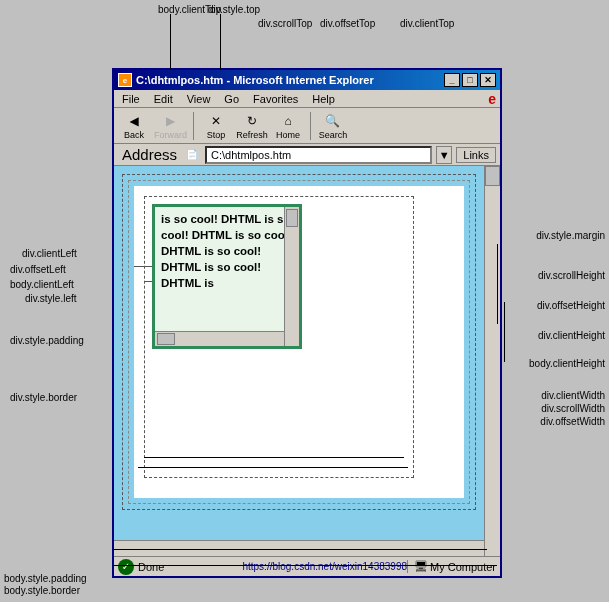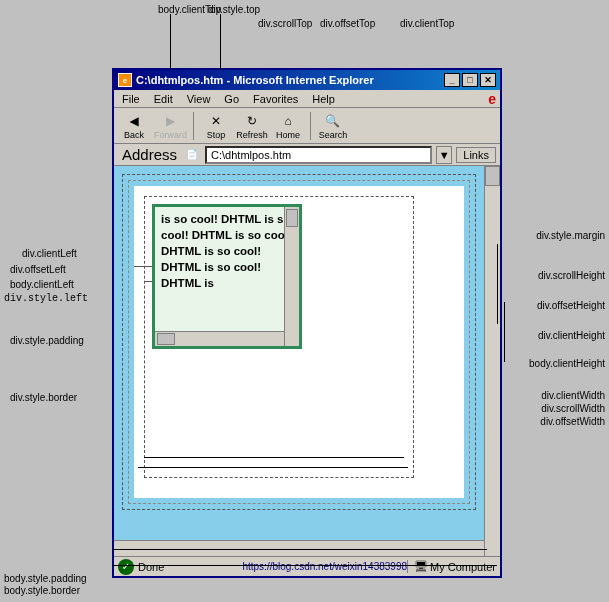--- a/index.html
+++ b/index.html
@@ -272,21 +272,21 @@
 <div class="label" style="top:300px; right:4px;">div.offsetHeight</div>
 <div class="label" style="top:330px; right:4px;">div.clientHeight</div>
 <div class="label" style="top:358px; right:4px;">body.clientHeight</div>
 <div class="label" style="top:390px; right:4px;">div.clientWidth</div>
 <div class="label" style="top:403px; right:4px;text-align:right;">div.scrollWidth</div>
 <div class="label" style="top:416px; right:4px;">div.offsetWidth</div>
 
 <div class="label" style="top:248px; left:10px;margin-left:12px;">div.clientLeft</div>
 <div class="label" style="top:264px; left:10px;">div.offsetLeft</div>
 <div class="label" style="top:279px; left:10px;">body.clientLeft</div>
-<div class="label" style="top:293px; left:4px;font-family:Liberation Mono, monospace;">div.style.left</div>
+<div class="label" style="top:293px; left:25px;">div.style.left</div>
 <div class="label" style="top:335px; left:10px;">div.style.padding</div>
 <div class="label" style="top:392px; left:10px;">div.style.border</div>
 
 <div class="label" style="bottom:48px; left:140px;">body.clientWidth</div>
 <div class="label" style="bottom:32px; left:140px;">body.offsetWidth</div>
 <div class="label" style="bottom:18px; left:4px;">body.style.padding</div>
 <div class="label" style="bottom:6px; left:4px;">body.style.border</div>
 
 <div class="ie-window">
 

